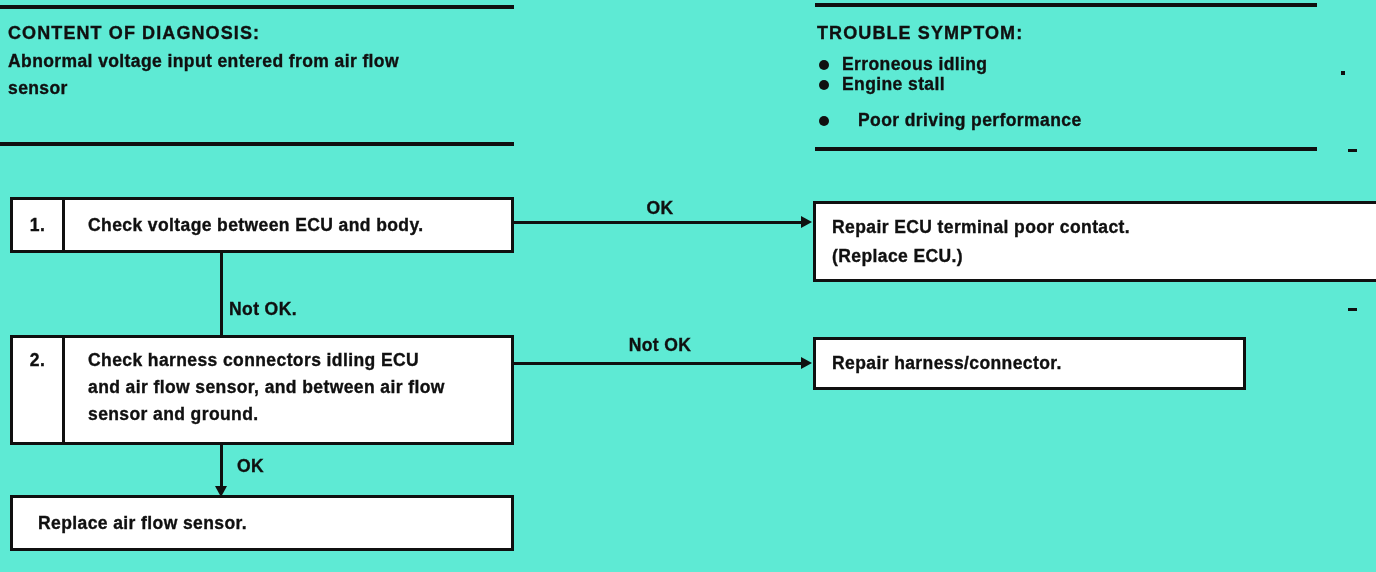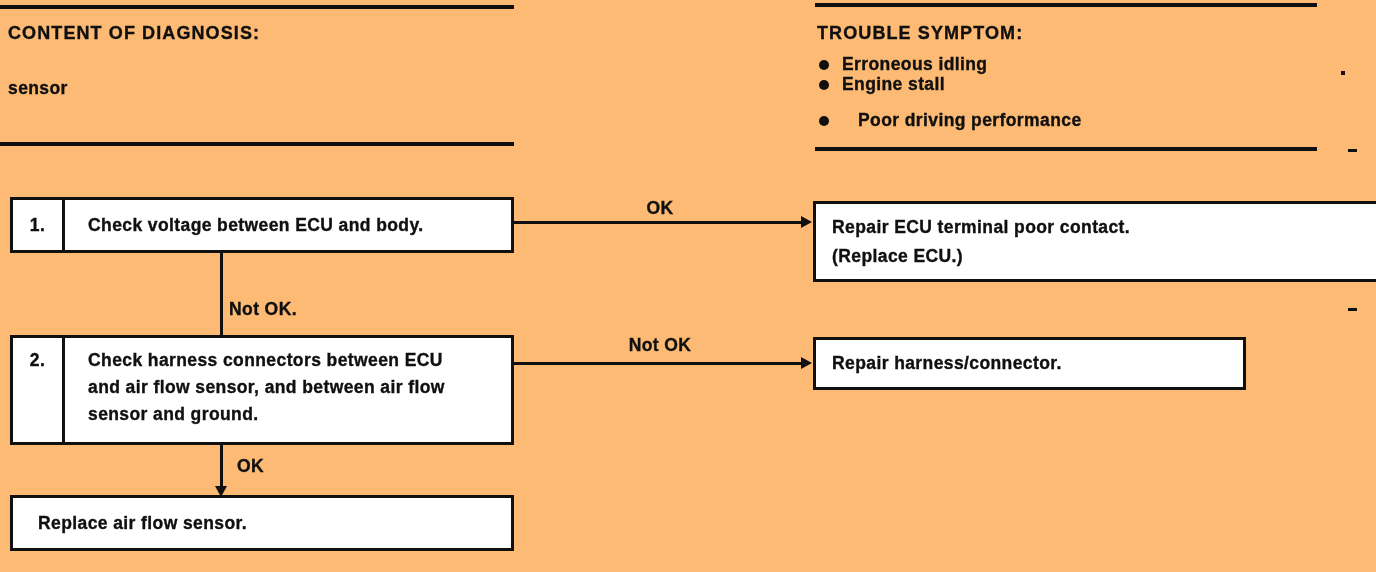--- a/index.html
+++ b/index.html
@@ -1,17 +1,17 @@
 <!DOCTYPE html>
 <html><head>
 <meta charset="utf-8">
 <style>
   html,body{margin:0;padding:0;background:#ffffff;}
   .page{
-    position:relative;width:1376px;height:572px;background:#fdba74;
+    position:relative;width:1376px;height:572px;background:#5eead4;
     font-family:"Liberation Sans",sans-serif;color:#101010;overflow:hidden;
   }
   .txt{
     font-weight:700;font-size:17.5px;line-height:27px;letter-spacing:0.4px;
     white-space:nowrap;-webkit-text-stroke:0.35px currentColor;
   }
   .heading{font-size:18px;letter-spacing:1.1px;}
   .abs{position:absolute;}
   .rule{position:absolute;background:#101010;height:4px;}
   .hline{position:absolute;background:#101010;height:3px;}
@@ -49,20 +49,21 @@
 <body>
 
 <div class="page">
 
   <div class="rule" style="left:0px;top:5px;width:514px;"></div>
   <div class="rule" style="left:815px;top:3px;width:502px;"></div>
   <div class="rule" style="left:0px;top:142px;width:514px;"></div>
   <div class="rule" style="left:815px;top:147px;width:502px;"></div>
 
   <div class="abs txt heading" style="left:8px;top:20px;">CONTENT OF DIAGNOSIS:</div>
+  <div class="abs txt" style="left:8px;top:48px;">Abnormal voltage input entered from air flow</div>
   <div class="abs txt" style="left:8px;top:75px;">sensor</div>
 
   <div class="abs txt heading" style="left:817px;top:20px;">TROUBLE SYMPTOM:</div>
   <div class="bullet-row" style="left:819px;top:51px;">
     <span class="dot"></span>
     <span class="txt">Erroneous idling</span>
   </div>
   <div class="bullet-row" style="left:819px;top:71px;">
     <span class="dot"></span>
     <span class="txt">Engine stall</span>
@@ -85,21 +86,21 @@
     <div class="txt" style="line-height:29px;">Repair ECU terminal poor contact.</div>
     <div class="txt" style="line-height:29px;">(Replace ECU.)</div>
   </div>
 
   <div class="vline" style="left:220px;top:253px;height:82px;"></div>
   <div class="abs txt" style="left:229px;top:296px;">Not OK.</div>
 
   <div class="fbox" style="left:10px;top:335px;width:504px;height:110px;">
     <div class="numcell top txt">2.</div>
     <div class="coltext" style="padding:9px 0 0 23px;">
-      <div class="txt">Check harness connectors between ECU</div>
+      <div class="txt">Check harness connectors idling ECU</div>
       <div class="txt">and air flow sensor, and between air flow</div>
       <div class="txt">sensor and ground.</div>
     </div>
   </div>
 
   <div class="hline" style="left:514px;top:362px;width:292px;"></div>
   <div class="arrow-right" style="left:801px;top:357px;"></div>
   <div class="lbl txt" style="left:560px;top:332px;width:200px;">Not OK</div>
 
   <div class="fbox" style="left:813px;top:337px;width:433px;height:53px;">

